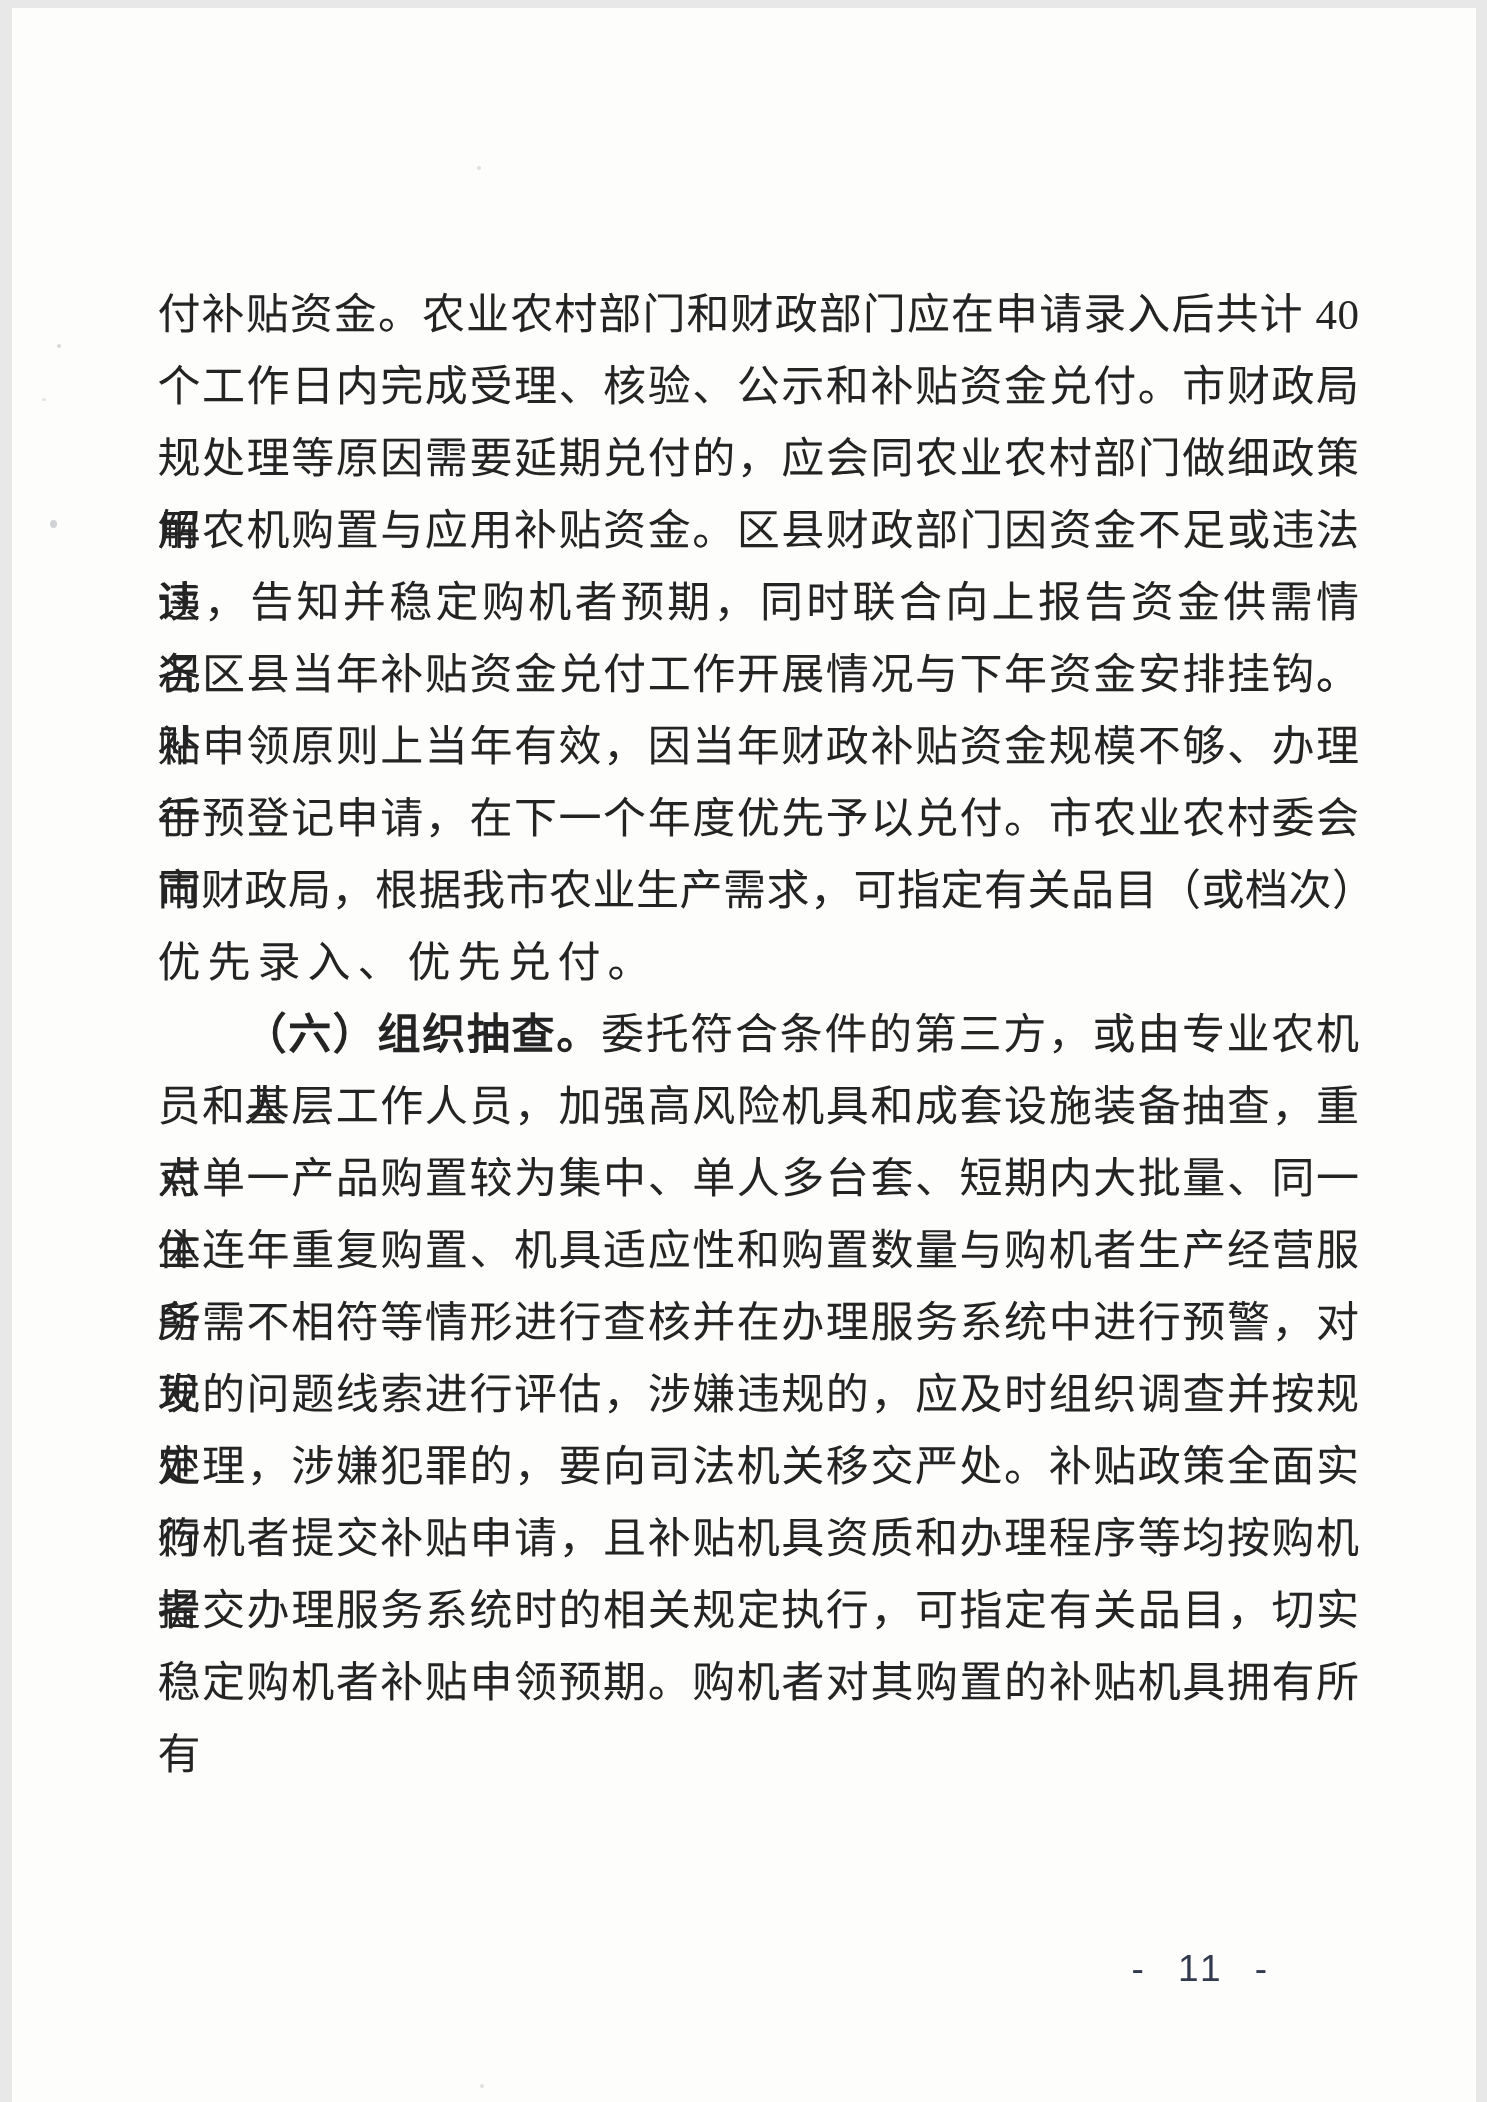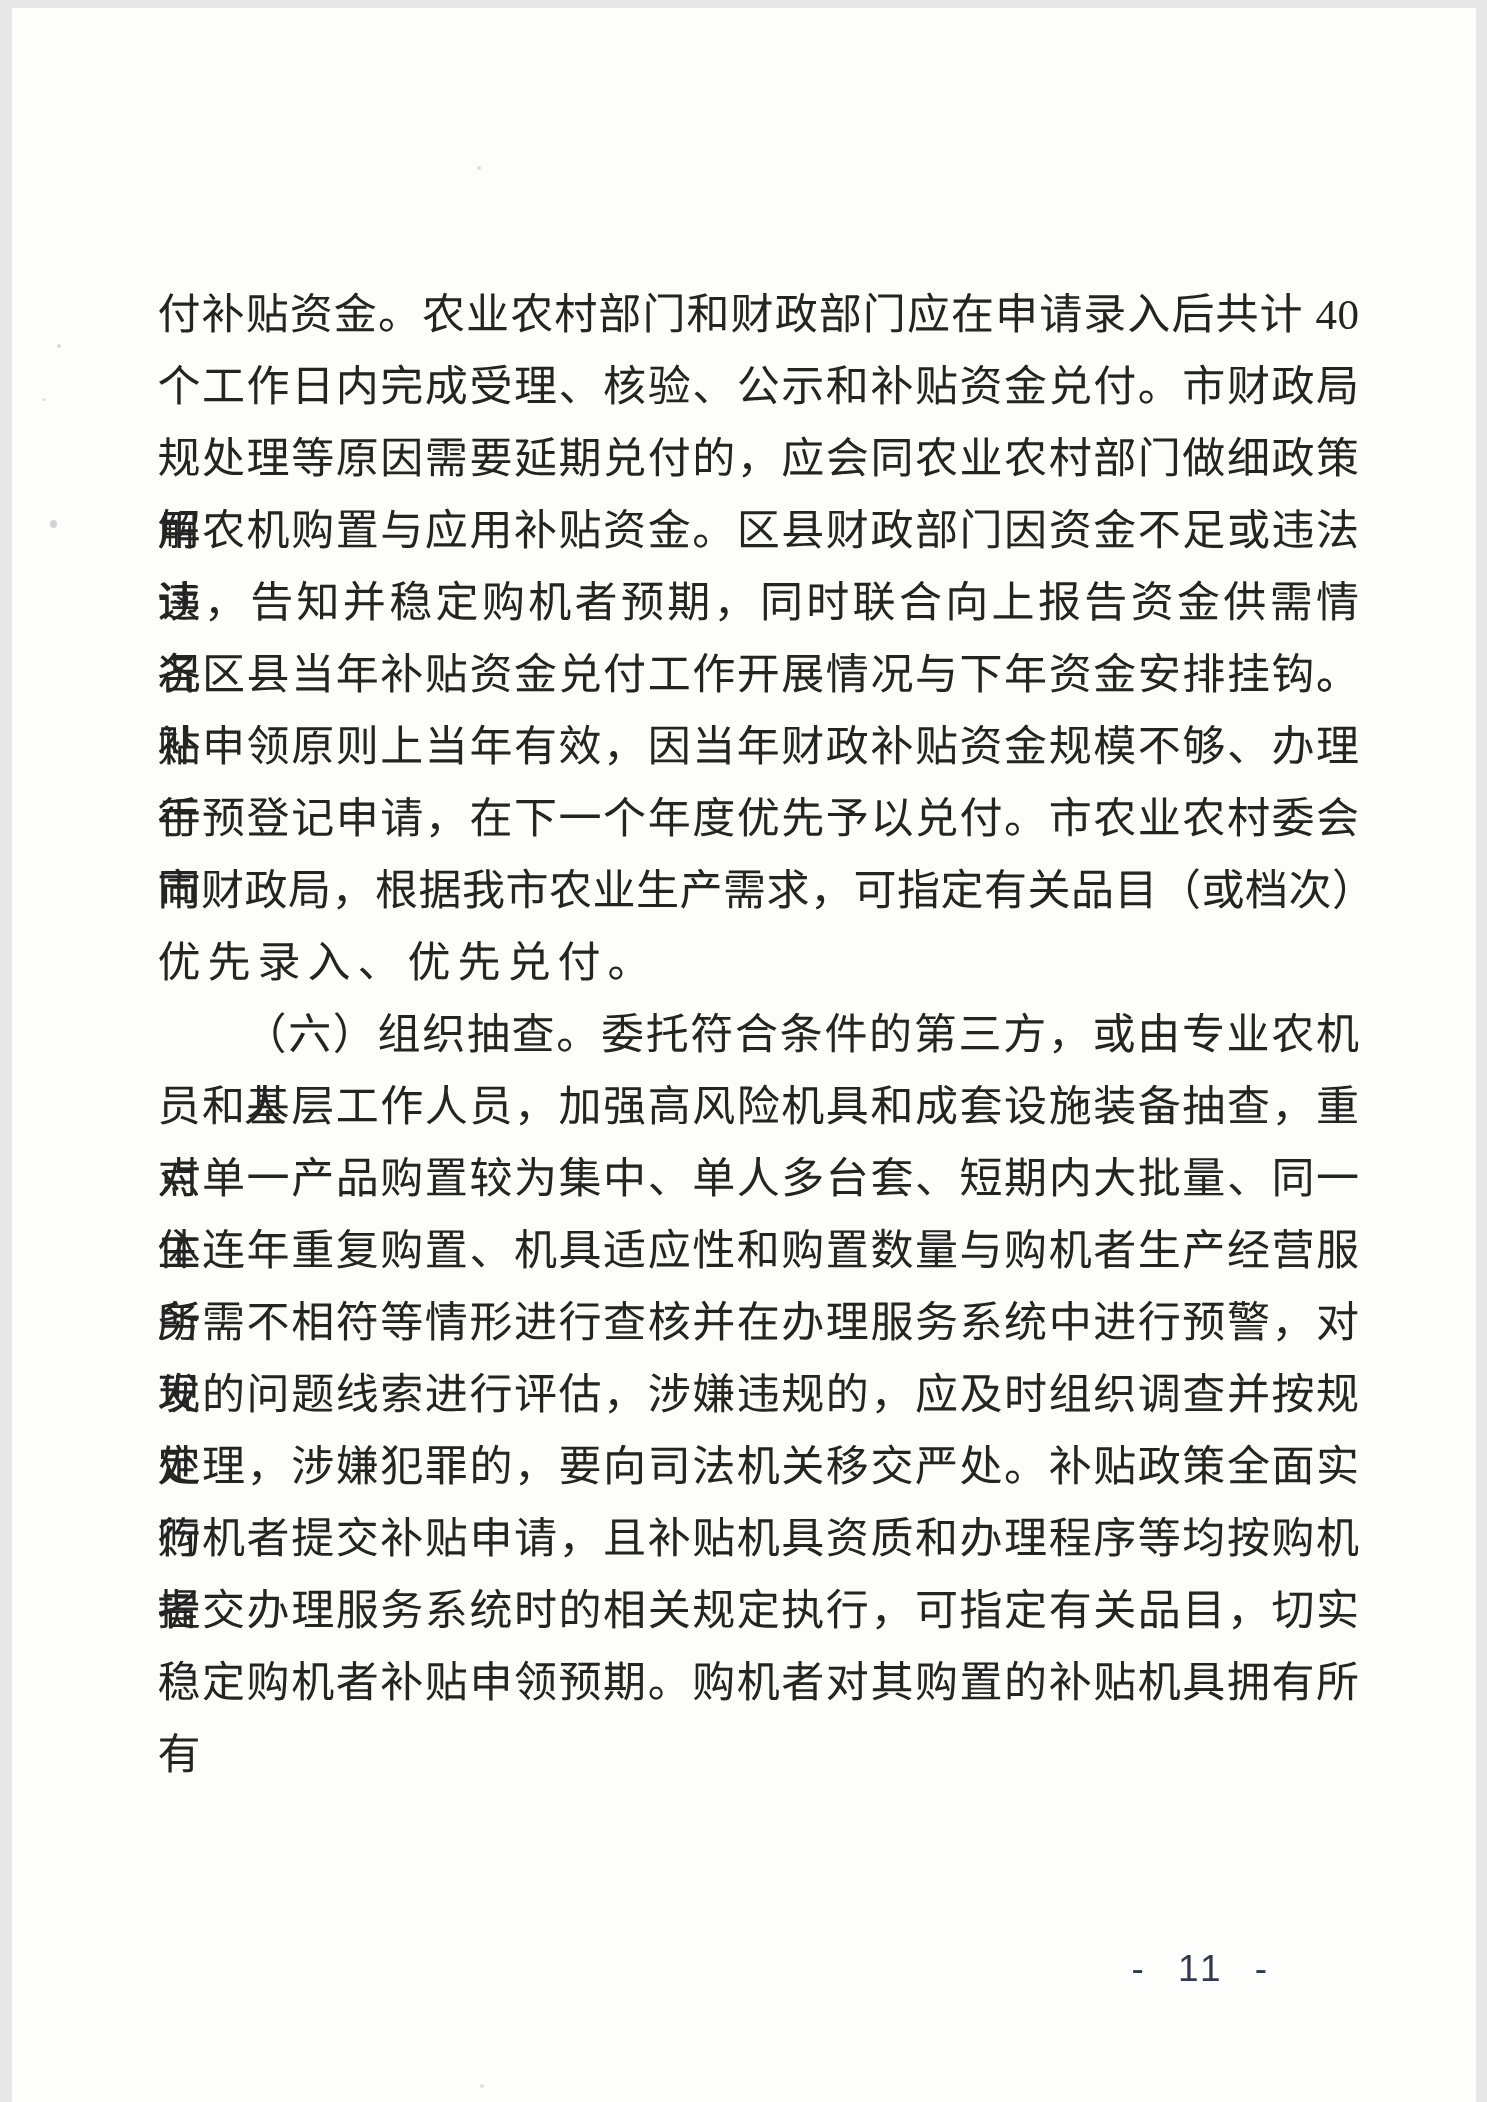--- a/index.html
+++ b/index.html
@@ -36,21 +36,21 @@
   }
   .line.indent {
     padding-left: 86px;
   }
   .line.no-fill {
     text-align: right;
     text-align-last: left;
     letter-spacing: 7px;
   }
   .bold-head {
-    font-weight: 400;
+    font-weight: 700;
   }
   .page-number {
     position: absolute;
     left: 1120px;
     top: 1936px;
     width: 200px;
     font-size: 37px;
     line-height: 50px;
     color: #323a4e;
     letter-spacing: 4px;

